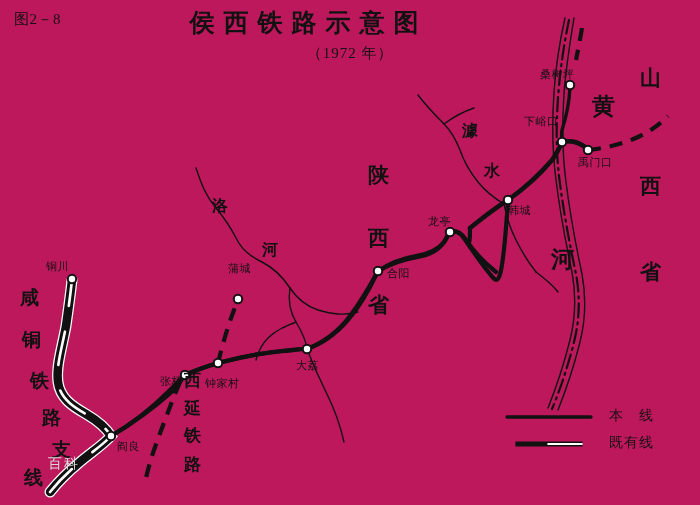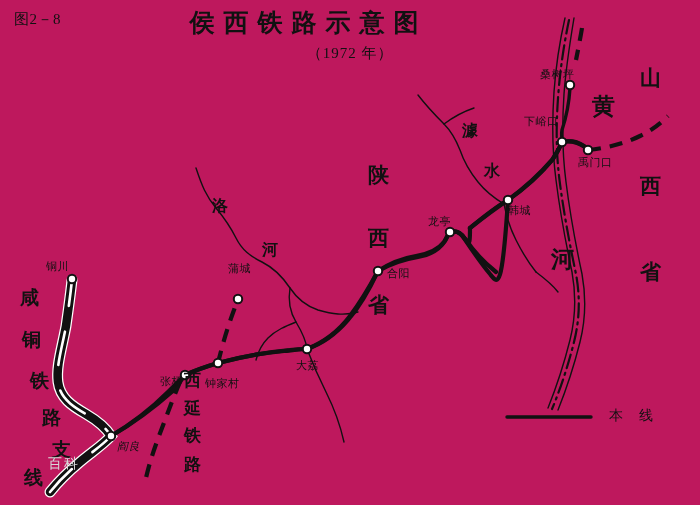--- a/index.html
+++ b/index.html
@@ -246,21 +246,21 @@
         <circle cx="450" cy="232" r="4.2" fill="#ffffff" stroke="#111111" stroke-width="2"></circle>
         <circle cx="508" cy="200" r="4.2" fill="#ffffff" stroke="#111111" stroke-width="2"></circle>
         <circle cx="562" cy="142" r="4.2" fill="#ffffff" stroke="#111111" stroke-width="2"></circle>
         <circle cx="588" cy="150" r="4.2" fill="#ffffff" stroke="#111111" stroke-width="2"></circle>
         <circle cx="570" cy="85" r="4.2" fill="#ffffff" stroke="#111111" stroke-width="2"></circle>
       </g>
   </svg>
 
   <div id="text-overlay">
       <div class="lbl station-label" style="left: 46px; top: 261px;">铜川</div>
-      <div class="lbl station-label" style="left: 117px; top: 441px; font-style: italic;">阎良</div>
+      <div class="lbl station-label" style="left: 117px; top: 441px;">阎良</div>
       <div class="lbl station-label" style="left: 160px; top: 358px; margin-top: 18px;">张桥</div>
       <div class="lbl station-label" style="left: 205px; top: 378px;">钟家村</div>
       <div class="lbl station-label" style="left: 219px; top: 263px; margin-left: 9px;">蒲城</div>
       <div class="lbl station-label" style="left: 296px; top: 360px;">大荔</div>
       <div class="lbl station-label" style="left: 387px; top: 268px;">合阳</div>
       <div class="lbl station-label" style="left: 428px; top: 216px;">龙亭</div>
       <div class="lbl station-label" style="left: 508px; top: 205px;">韩城</div>
       <div class="lbl station-label" style="left: 524px; top: 116px;">下峪口</div>
       <div class="lbl station-label" style="left: 578px; top: 157px; text-align: right;">禹门口</div>
       <div class="lbl station-label" style="left: 540px; top: 69px;">桑树坪</div>
@@ -290,15 +290,22 @@
 
   <div id="watermark">百科</div>
 
   <div id="legend">
     <div class="legend-row">
       <svg class="legend-sample" viewBox="0 0 88 8">
         <line x1="2" y1="4" x2="86" y2="4" stroke="#111111" stroke-width="3.4" stroke-linecap="round"></line>
       </svg>
       <span class="legend-text">本　线</span>
     </div>
+    <div class="legend-row">
+      <svg class="legend-sample" viewBox="0 0 88 10">
+        <line x1="2" y1="5" x2="86" y2="5" stroke="#111111" stroke-width="6.5" stroke-linecap="butt"></line>
+        <line x1="2" y1="5" x2="86" y2="5" stroke="#ffffff" stroke-width="2.2" stroke-dasharray="0 40 46 0" stroke-linecap="butt"></line>
+      </svg>
+      <span class="legend-text">既有线</span>
+    </div>
   </div>
 
 </div>
 
 </body></html>

